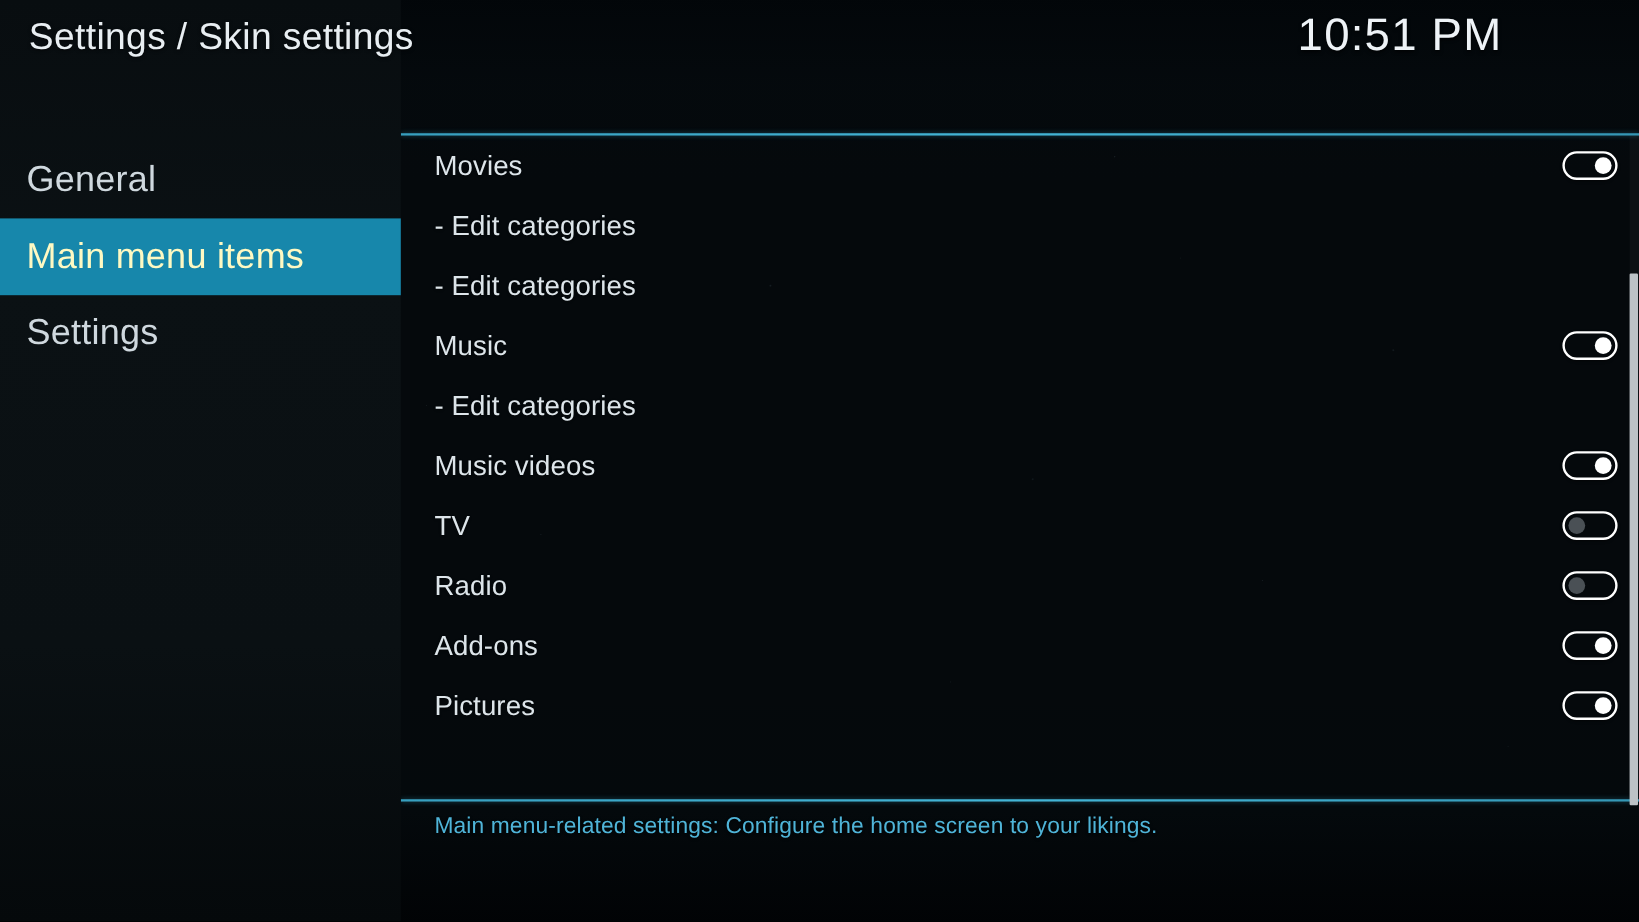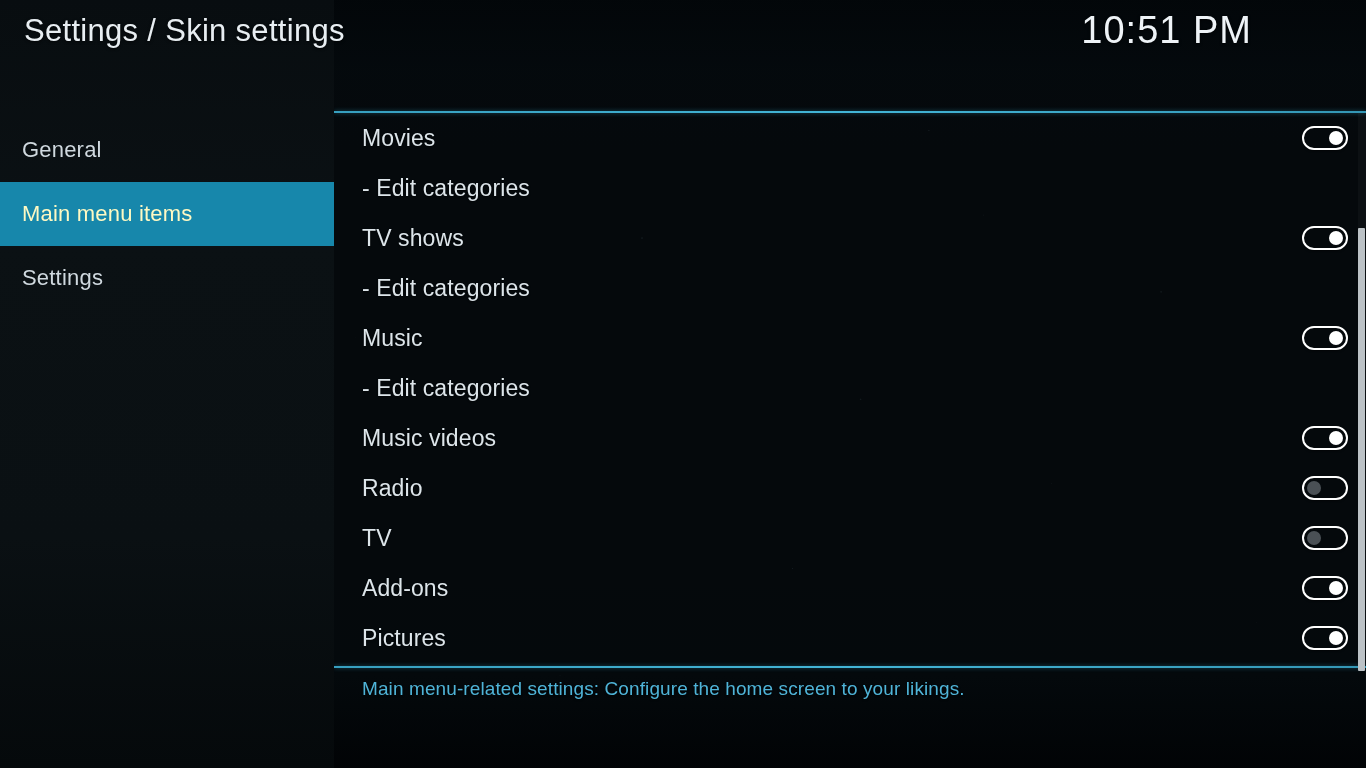--- a/index.html
+++ b/index.html
@@ -74,21 +74,21 @@
     background:linear-gradient(180deg, #080d10 0%, #0b1114 30%, #0a1013 70%, #05090b 100%);
     z-index:5;
   }
   .sidebar-list { position:absolute; left:0; top:118px; width:334px; }
   .sidebar-item {
     position:relative;
     height:64px;
     display:flex; align-items:center;
     padding-left:22px;
     color:#cfd8de;
-    font-size:22px; font-weight:400;
+    font-size:30px; font-weight:400;
     letter-spacing:.2px;
     white-space:nowrap;
   }
   .sidebar-item.selected {
     background:#1787ab;
     color:#fef9c3;
   }
 
   
   .content {
@@ -198,51 +198,45 @@
         <div class="row">
           <span class="row-label">Movies</span>
           <div class="toggle on">
             <div class="knob"></div>
           </div>
         </div>
         <div class="row">
           <span class="row-label">- Edit categories</span>
         </div>
         <div class="row">
-          <span class="row-label">TV shows</span>
-          <div class="toggle on">
-            <div class="knob"></div>
-          </div>
-        </div>
-        <div class="row">
           <span class="row-label">- Edit categories</span>
         </div>
         <div class="row">
           <span class="row-label">Music</span>
           <div class="toggle on">
             <div class="knob"></div>
           </div>
         </div>
         <div class="row">
           <span class="row-label">- Edit categories</span>
         </div>
         <div class="row">
           <span class="row-label">Music videos</span>
           <div class="toggle on">
             <div class="knob"></div>
           </div>
         </div>
         <div class="row">
+          <span class="row-label">TV</span>
+          <div class="toggle off">
+            <div class="knob"></div>
+          </div>
+        </div>
+        <div class="row">
           <span class="row-label">Radio</span>
-          <div class="toggle off">
-            <div class="knob"></div>
-          </div>
-        </div>
-        <div class="row">
-          <span class="row-label">TV</span>
           <div class="toggle off">
             <div class="knob"></div>
           </div>
         </div>
         <div class="row">
           <span class="row-label">Add-ons</span>
           <div class="toggle on">
             <div class="knob"></div>
           </div>
         </div>

